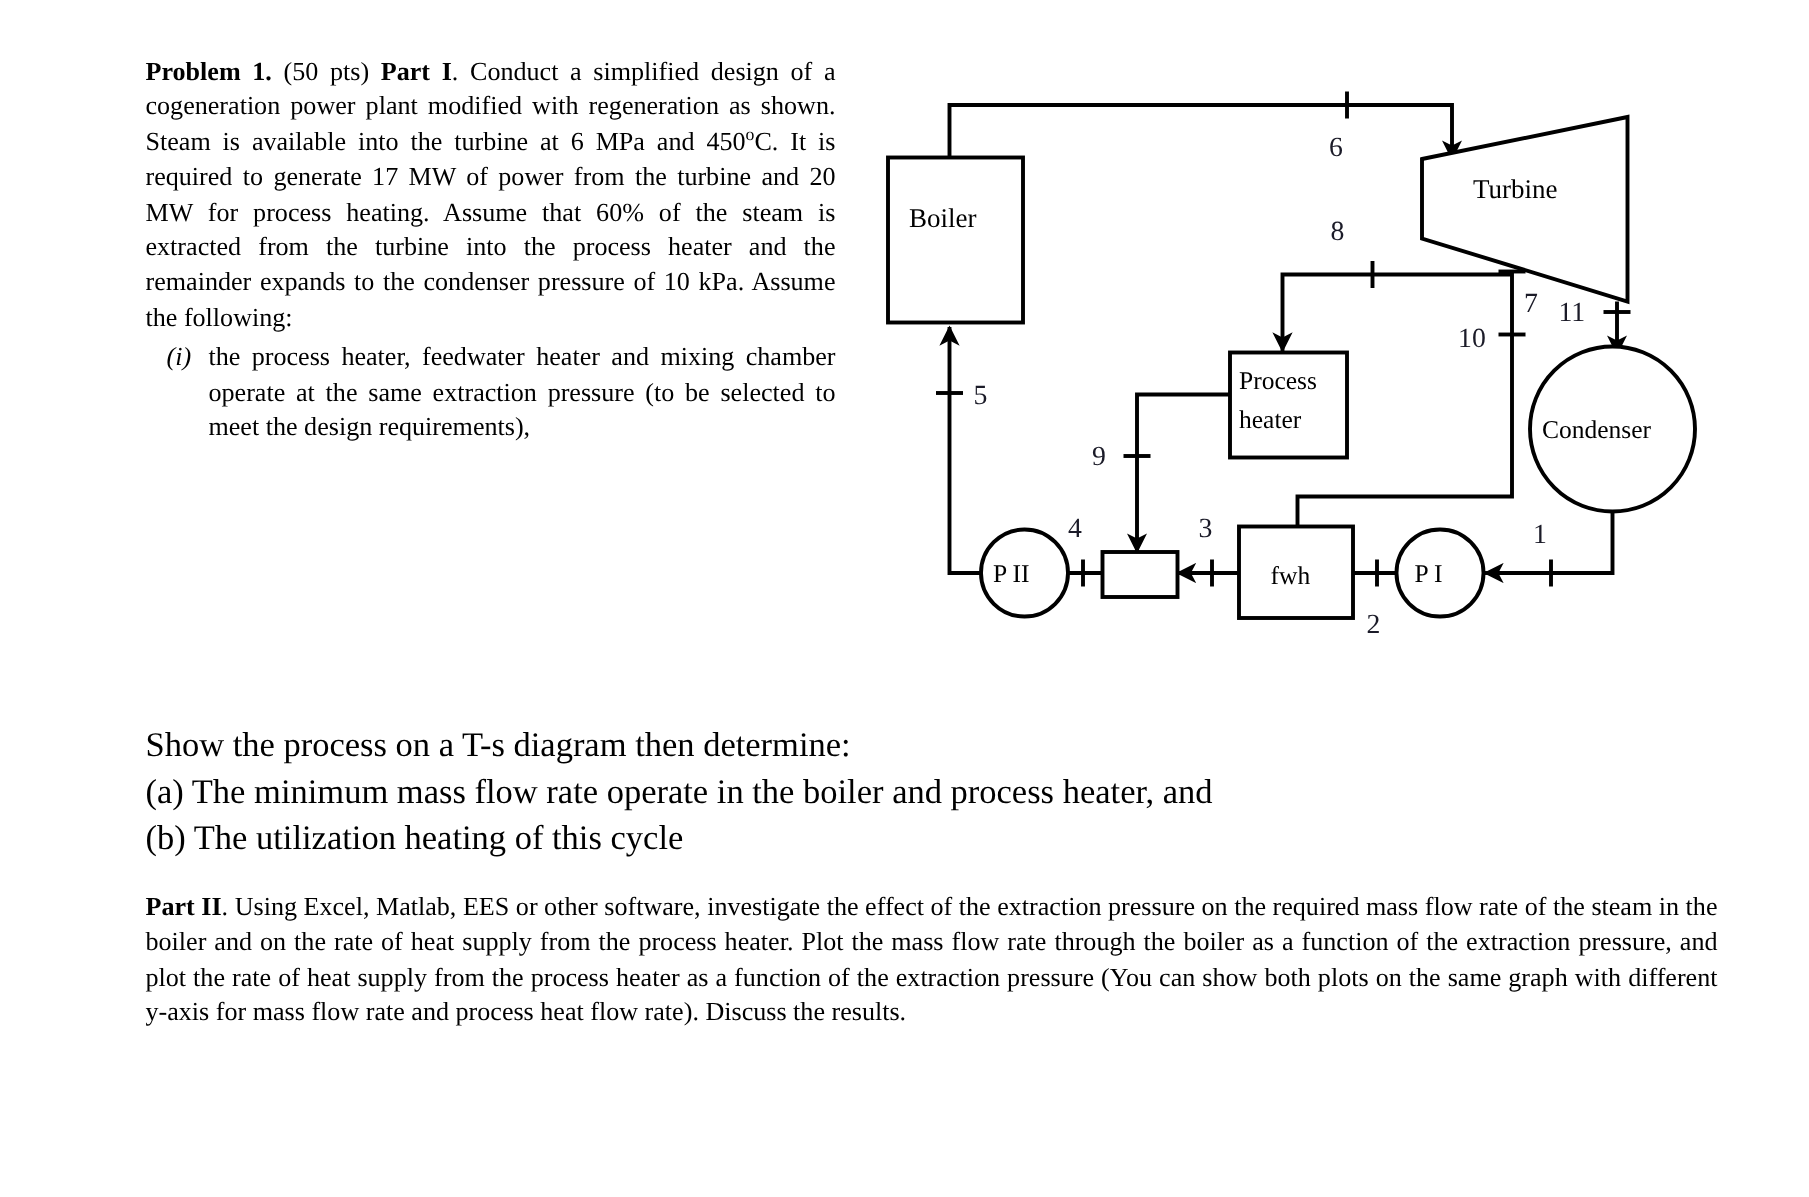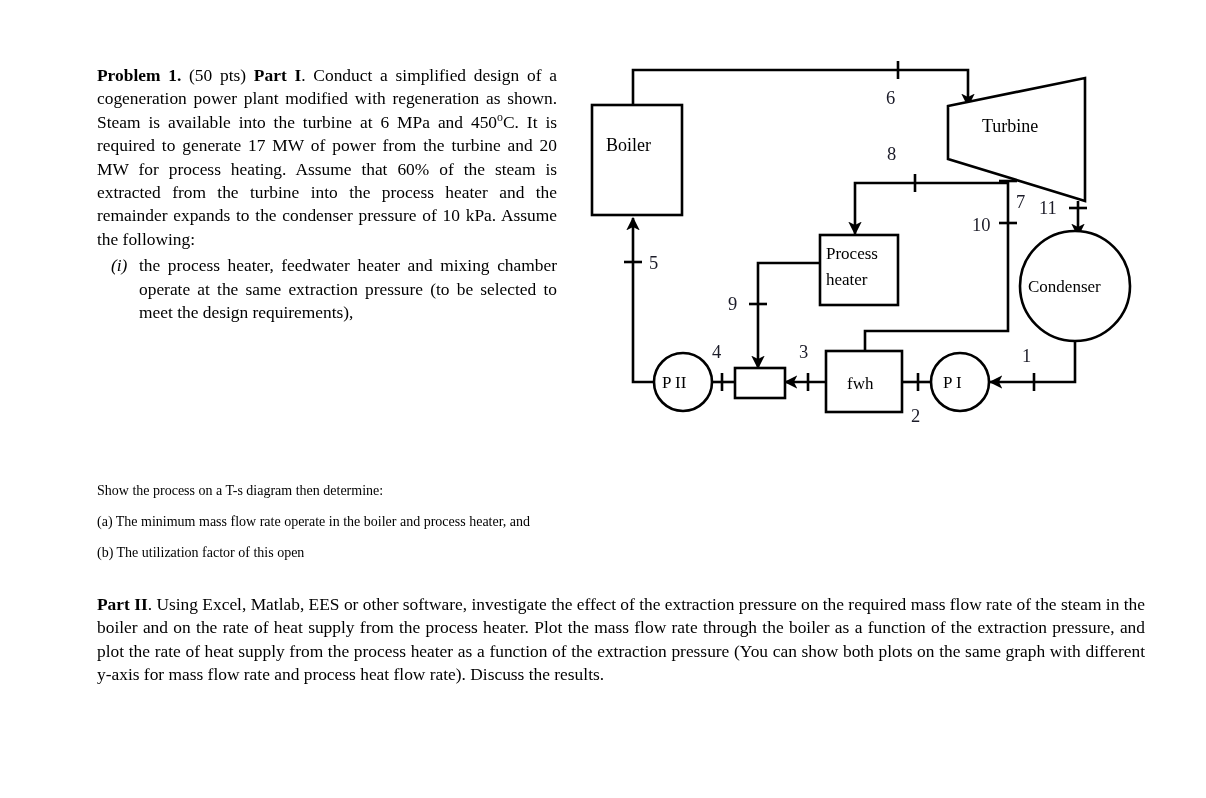--- a/index.html
+++ b/index.html
@@ -16,21 +16,20 @@
     color: #000000;
     overflow: hidden;
   }
 
   
   #problem-text-column {
     position: absolute;
     left: 97px;
     top: 36px;
     width: 460px;
-    margin-top: 28px;
   }
   .para {
     font-size: 17.4px;
     line-height: 1.345;
     text-align: justify;
     text-justify: inter-word;
     margin: 0;
   }
   .para.just-full { text-align-last: left; }
   b, .b { font-weight: bold; }
@@ -60,21 +59,21 @@
     left: 14px;
     top: 0;
     font-style: italic;
   }
   #assumption-list li .li-body { display: block; }
 
   
   .wide-line {
     position: absolute;
     left: 97px;
-    font-size: 14px;
+    font-size: 23px;
     line-height: 1.345;
     white-space: nowrap;
   }
   #show-process-line { top: 482px; }
   #question-a        { top: 513px; }
   #question-b        { top: 544px; }
 
   #part-two-block {
     position: absolute;
     left: 97px;
@@ -139,21 +138,21 @@
   <ul id="assumption-list">
     <li>
       <span class="marker">(i)</span>
       <span class="li-body">the process heater, feedwater heater and mixing chamber operate at the same extraction pressure (to be selected to meet the design requirements),</span>
     </li>
   </ul>
 </div>
 
 <div class="wide-line" id="show-process-line">Show the process on a T-s diagram then determine:</div>
 <div class="wide-line" id="question-a">(a) The minimum mass flow rate operate in the boiler and process heater, and</div>
-<div class="wide-line" id="question-b">(b) The utilization factor of this open</div>
+<div class="wide-line" id="question-b">(b) The utilization heating of this cycle</div>
 
 <div id="part-two-block">
   <p class="para"><b>Part II</b><span>. Using Excel, Matlab, EES or other software, investigate the effect of the extraction pressure on the required mass flow rate of the steam in the boiler and on the rate of heat supply from the process heater. Plot the mass flow rate through the boiler as a function of the extraction pressure, and plot the rate of heat supply from the process heater as a function of the extraction pressure (You can show both plots on the same graph with different y-axis for mass flow rate and process heat flow rate). Discuss the results.</span></p>
 </div>
 
 <div id="cycle-diagram">
   <svg viewBox="0 0 620 400" xmlns="http://www.w3.org/2000/svg">
 
     <defs>
       <marker id="arrow" viewBox="0 0 10 10" refX="9.2" refY="5" markerWidth="5.2" markerHeight="5.2" orient="auto-start-reverse">

